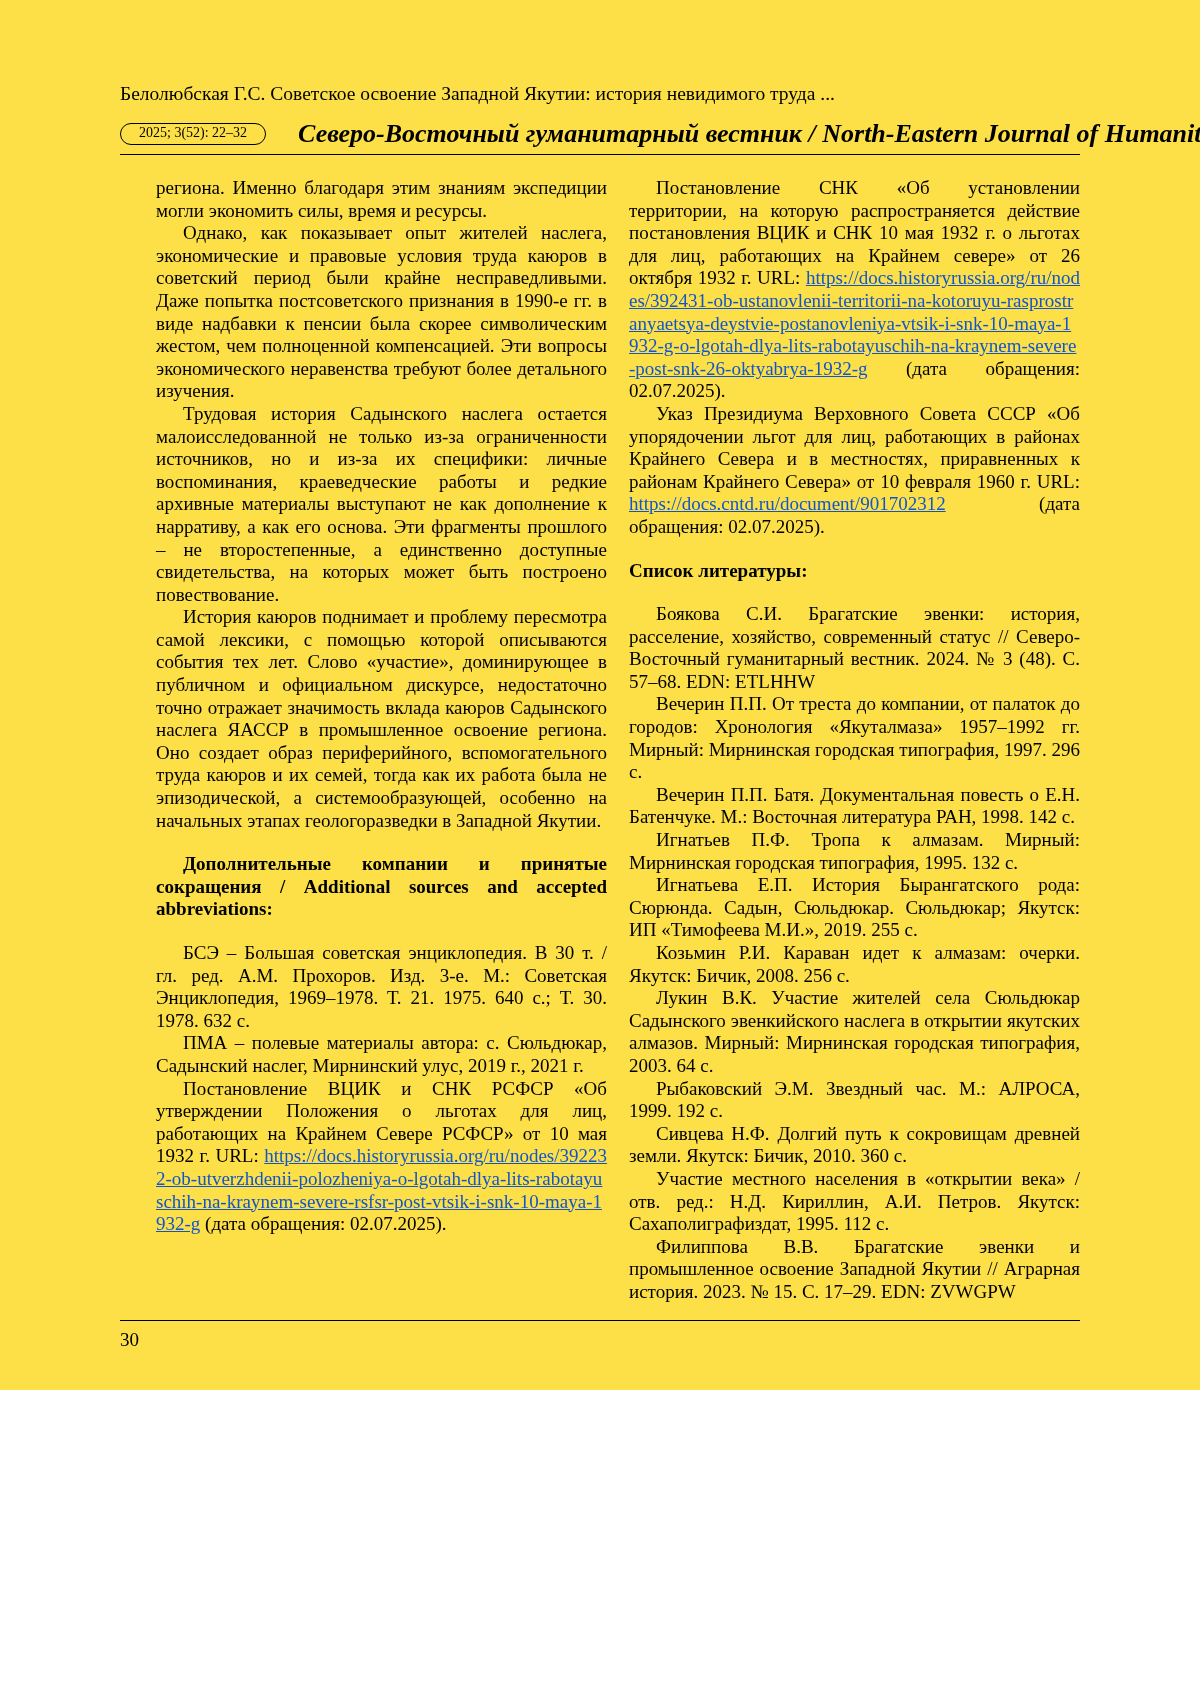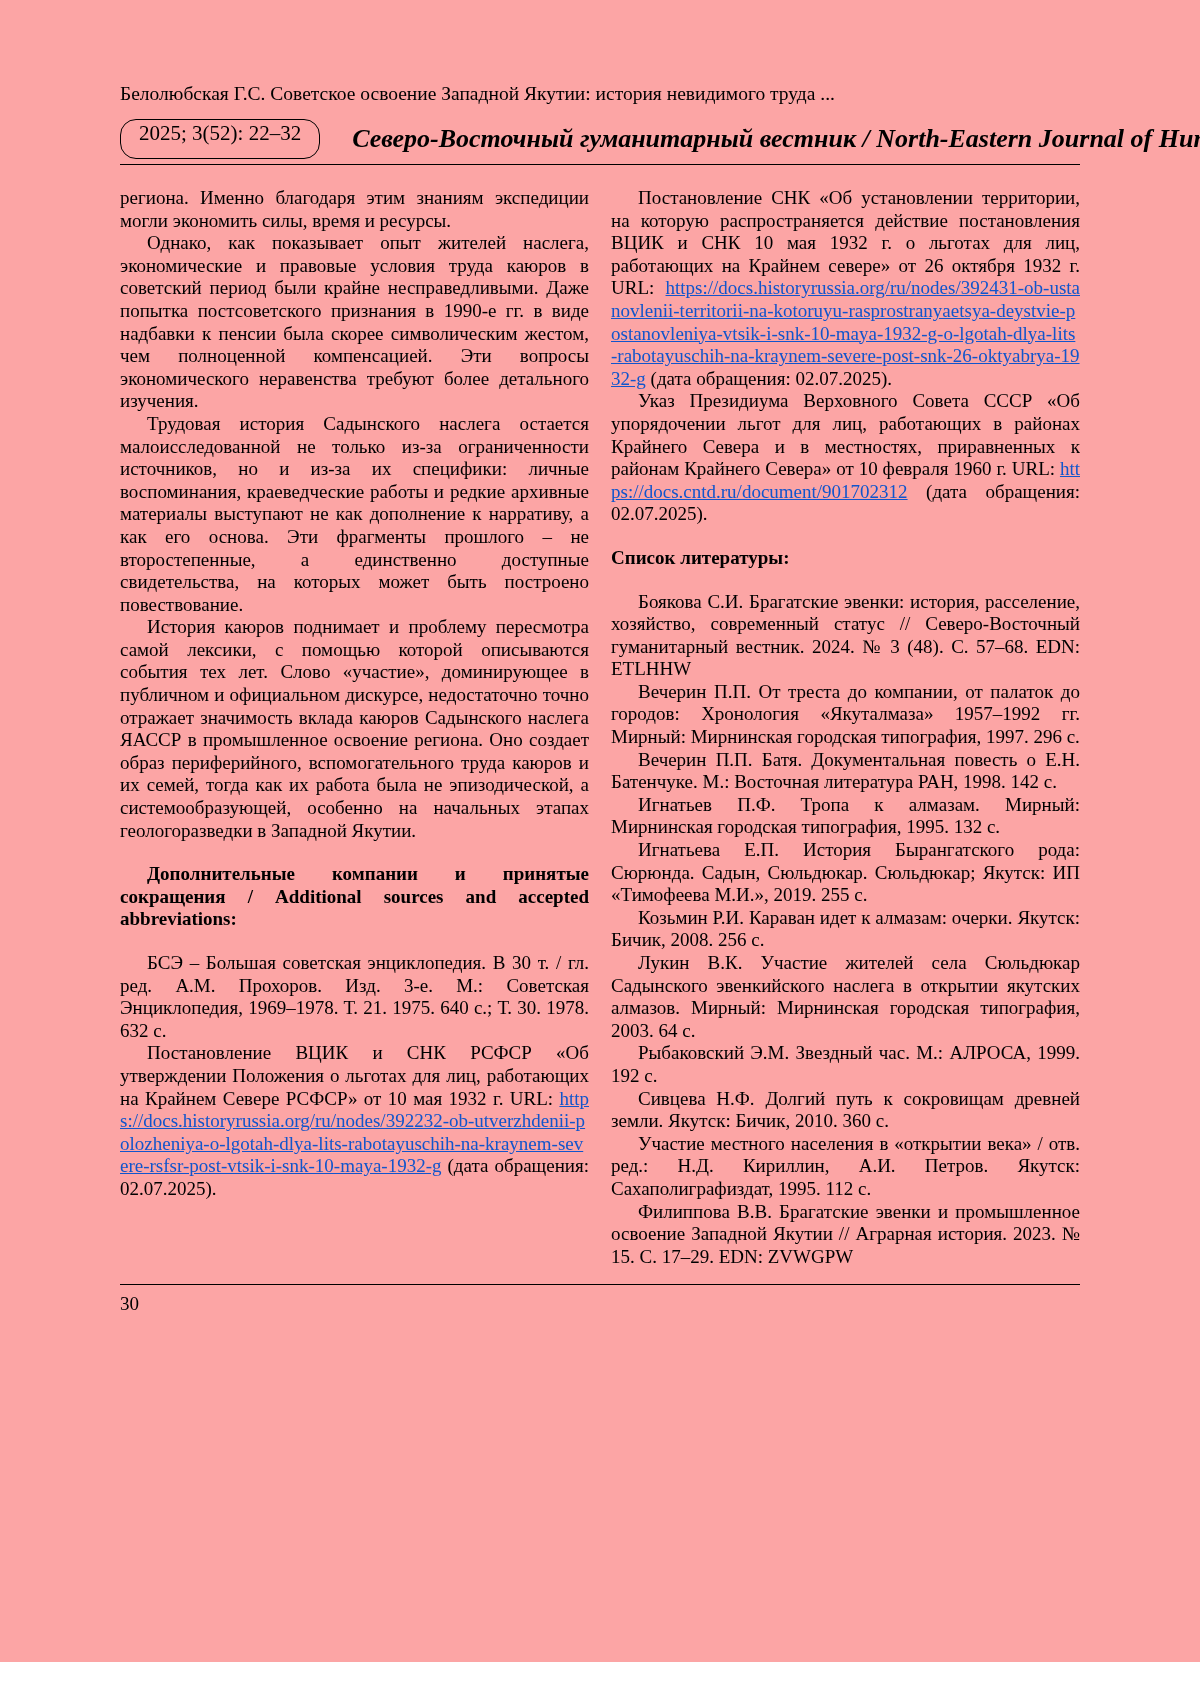--- a/index.html
+++ b/index.html
@@ -7,58 +7,59 @@
   body {
     width: 1200px;
     height: 1698px;
     background: #ffffff;
     color: #000000;
     font-family: "Liberation Serif", "DejaVu Serif", serif;
   }
   .page {
     position: relative;
     width: 1200px;
-    height: 1662px;
+    height: 1390px;
     overflow: hidden;
-    background: #fca5a5;
+    background: #fde047;
   }
   .content {
     margin: 0 120px;
   }
   .running-head {
     padding-top: 82px;
     font-size: 19.5px;
     line-height: 23px;
     text-align: left;
   }
   .header-row {
     margin-top: 14px;
     display: flex;
     align-items: center;
     border-bottom: 1.5px solid #000;
     padding-bottom: 5px;
   }
   .issue-pill {
     border: 1.5px solid #000;
     border-radius: 16px;
-    padding: 1px 18px 12px 18px;
-    font-size: 21px;
+    padding: 1px 18px 3px 18px;
+    font-size: 14px;
     white-space: nowrap;
   }
   .journal-title {
     font-weight: bold;
     font-style: italic;
     font-size: 26px;
     margin-left: 32px;
     white-space: nowrap;
   }
   .columns {
     margin-top: 22px;
     display: flex;
     gap: 22px;
+    margin-left: 36px;
   }
   .column {
     flex: 1 1 0;
     font-size: 19px;
     line-height: 22.6px;
     text-align: justify;
     hyphens: auto;
     -webkit-hyphens: auto;
   }
   .para {
@@ -101,20 +102,21 @@
     </div>
 
     <div class="columns">
       <div class="column">
           <p class="para noindent"><span>региона. Именно благодаря этим знаниям экспедиции могли экономить силы, время и ресурсы.</span></p>
           <p class="para"><span>Однако, как показывает опыт жителей наслега, экономические и правовые условия труда каюров в советский период были крайне несправедливыми. Даже попытка постсоветского признания в 1990-е гг. в виде надбавки к пенсии была скорее символическим жестом, чем полноценной компенсацией. Эти вопросы экономического неравенства требуют более детального изучения.</span></p>
           <p class="para"><span>Трудовая история Садынского наслега остается малоисследованной не только из-за ограниченности источников, но и из-за их специфики: личные воспоминания, краеведческие работы и редкие архивные материалы выступают не как дополнение к нарративу, а как его основа. Эти фрагменты прошлого – не второстепенные, а единственно доступные свидетельства, на которых может быть построено повествование.</span></p>
           <p class="para"><span>История каюров поднимает и проблему пересмотра самой лексики, с помощью которой описываются события тех лет. Слово «участие», доминирующее в публичном и официальном дискурсе, недостаточно точно отражает значимость вклада каюров Садынского наслега ЯАССР в промышленное освоение региона. Оно создает образ периферийного, вспомогательного труда каюров и их семей, тогда как их работа была не эпизодической, а системообразующей, особенно на начальных этапах геологоразведки в Западной Якутии.</span></p>
           <p class="para heading"><span>Дополнительные компании и принятые сокращения / Additional sources and accepted abbreviations:</span></p>
           <p class="para"><span>БСЭ – Большая советская энциклопедия. В 30 т. / гл. ред. А.М. Прохоров. Изд. 3-е. М.: Советская Энциклопедия, 1969–1978. Т. 21. 1975. 640 с.; Т. 30. 1978. 632 с.</span></p>
+          <p class="para"><span>ПМА – полевые материалы автора: с. Сюльдюкар, Садынский наслег, Мирнинский улус, 2019 г., 2021 г.</span></p>
           <p class="para"><span>Постановление ВЦИК и СНК РСФСР «Об утверждении Положения о льготах для лиц, работающих на Крайнем Севере РСФСР» от 10 мая 1932 г. URL: </span><a class="doclink" href="#">https://docs.historyrussia.org/ru/nodes/392232-ob-utverzhdenii-polozheniya-o-lgotah-dlya-lits-rabotayuschih-na-kraynem-severe-rsfsr-post-vtsik-i-snk-10-maya-1932-g</a><span> (дата обращения: 02.07.2025).</span></p>
         </div>
       <div class="column">
           <p class="para"><span>Постановление СНК «Об установлении территории, на которую распространяется действие постановления ВЦИК и СНК 10 мая 1932 г. о льготах для лиц, работающих на Крайнем севере» от 26 октября 1932 г. URL: </span><a class="doclink" href="#">https://docs.historyrussia.org/ru/nodes/392431-ob-ustanovlenii-territorii-na-kotoruyu-rasprostranyaetsya-deystvie-postanovleniya-vtsik-i-snk-10-maya-1932-g-o-lgotah-dlya-lits-rabotayuschih-na-kraynem-severe-post-snk-26-oktyabrya-1932-g</a><span> (дата обращения: 02.07.2025).</span></p>
           <p class="para"><span>Указ Президиума Верховного Совета СССР «Об упорядочении льгот для лиц, работающих в районах Крайнего Севера и в местностях, приравненных к районам Крайнего Севера» от 10 февраля 1960 г. URL: </span><a class="doclink" href="#">https://docs.cntd.ru/document/901702312</a><span> (дата обращения: 02.07.2025).</span></p>
           <p class="para heading center"><span>Список литературы:</span></p>
           <p class="para"><span>Боякова С.И. Брагатские эвенки: история, расселение, хозяйство, современный статус // Северо-Восточный гуманитарный вестник. 2024. № 3 (48). С. 57–68. EDN: ETLHHW</span></p>
           <p class="para"><span>Вечерин П.П. От треста до компании, от палаток до городов: Хронология «Якуталмаза» 1957–1992 гг. Мирный: Мирнинская городская типография, 1997. 296 с.</span></p>
           <p class="para"><span>Вечерин П.П. Батя. Документальная повесть о Е.Н. Батенчуке. М.: Восточная литература РАН, 1998. 142 с.</span></p>
           <p class="para"><span>Игнатьев П.Ф. Тропа к алмазам. Мирный: Мирнинская городская типография, 1995. 132 с.</span></p>

